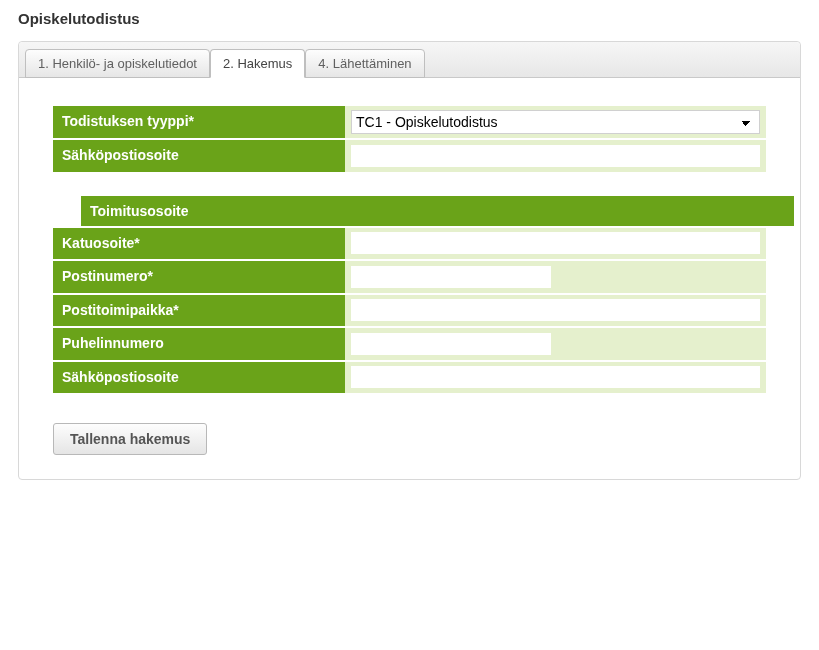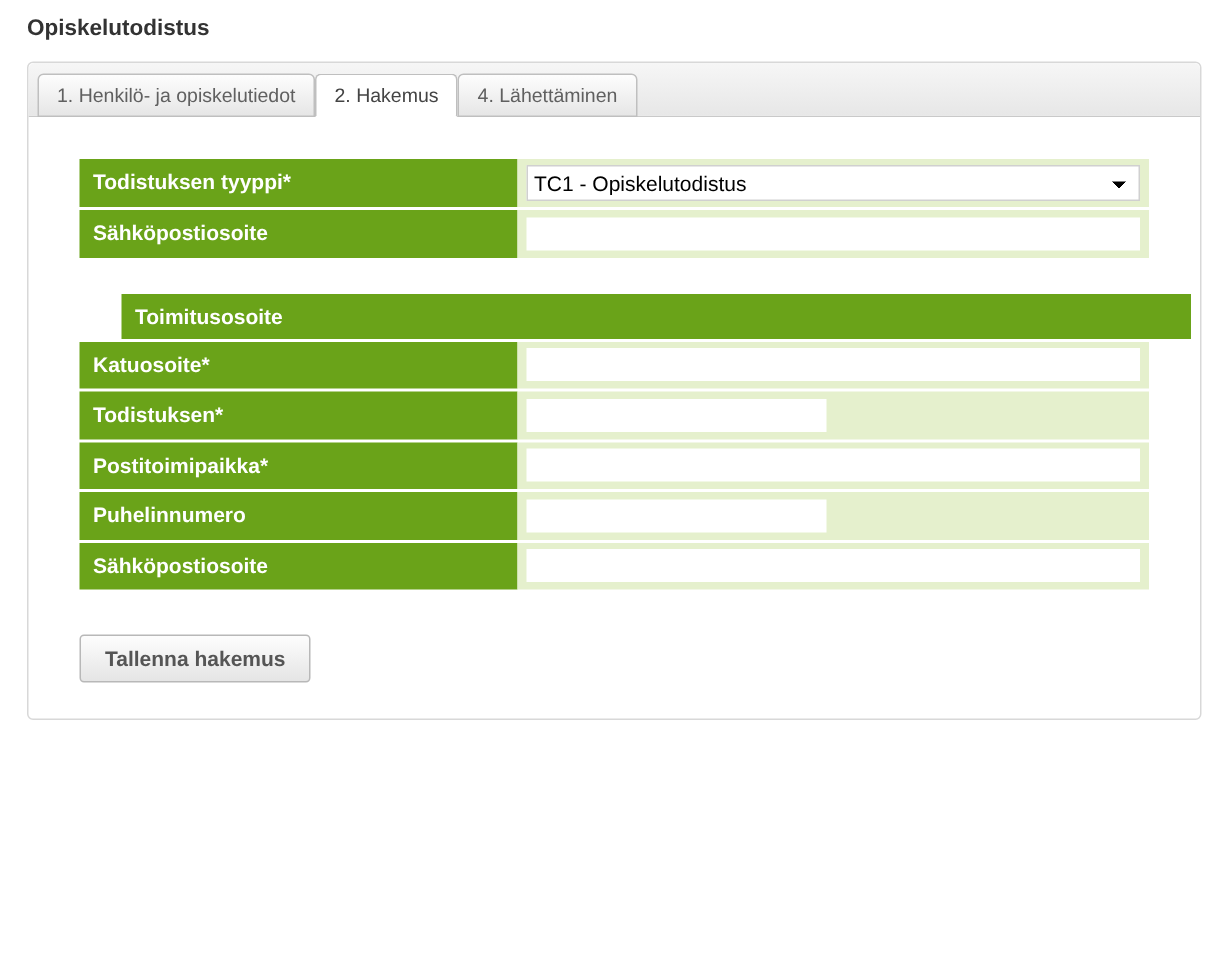--- a/index.html
+++ b/index.html
@@ -171,21 +171,21 @@
     <div class="section-header">Toimitusosoite</div>
 
     <div class="form-row">
       <div class="label-cell">Katuosoite*</div>
       <div class="value-cell">
         <input type="text" class="full-width" value="" style="">
       </div>
     </div>
 
     <div class="form-row">
-      <div class="label-cell">Todistuksen*</div>
+      <div class="label-cell">Postinumero*</div>
       <div class="value-cell">
         <input type="text" class="half-width" value="" style="">
       </div>
     </div>
 
     <div class="form-row">
       <div class="label-cell">Postitoimipaikka*</div>
       <div class="value-cell">
         <input type="text" class="full-width" value="" style="">
       </div>

